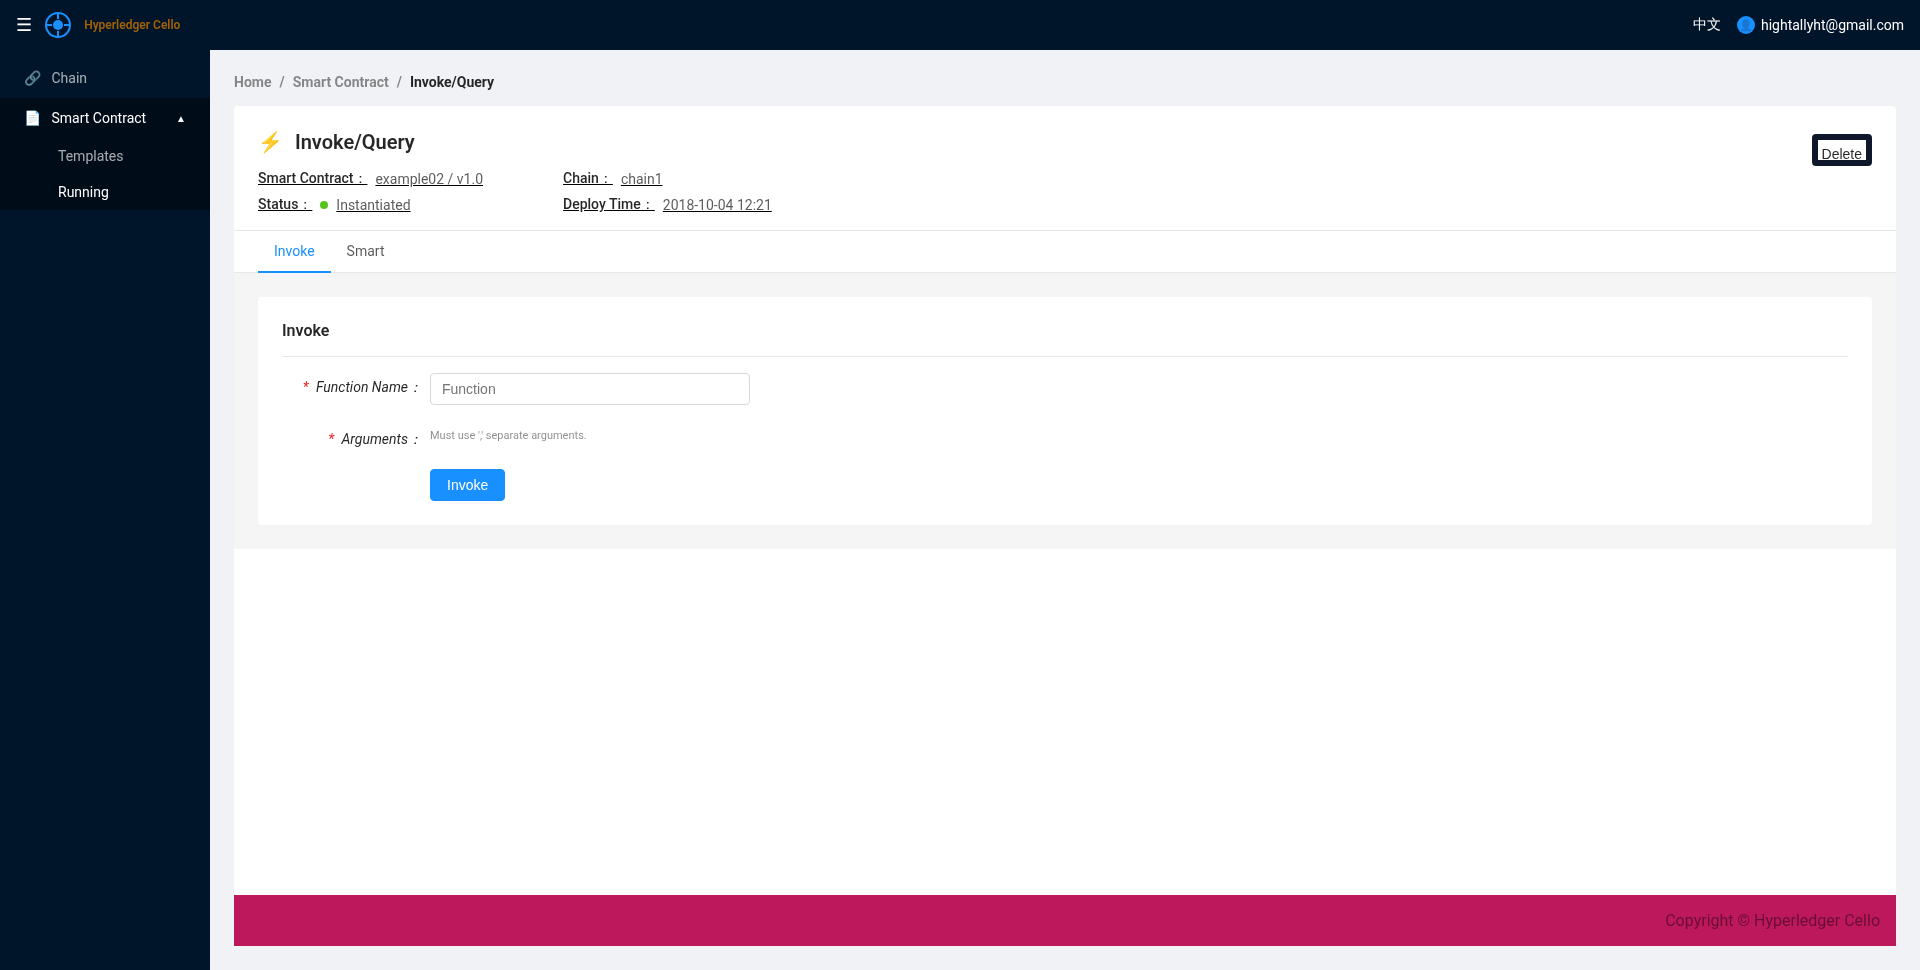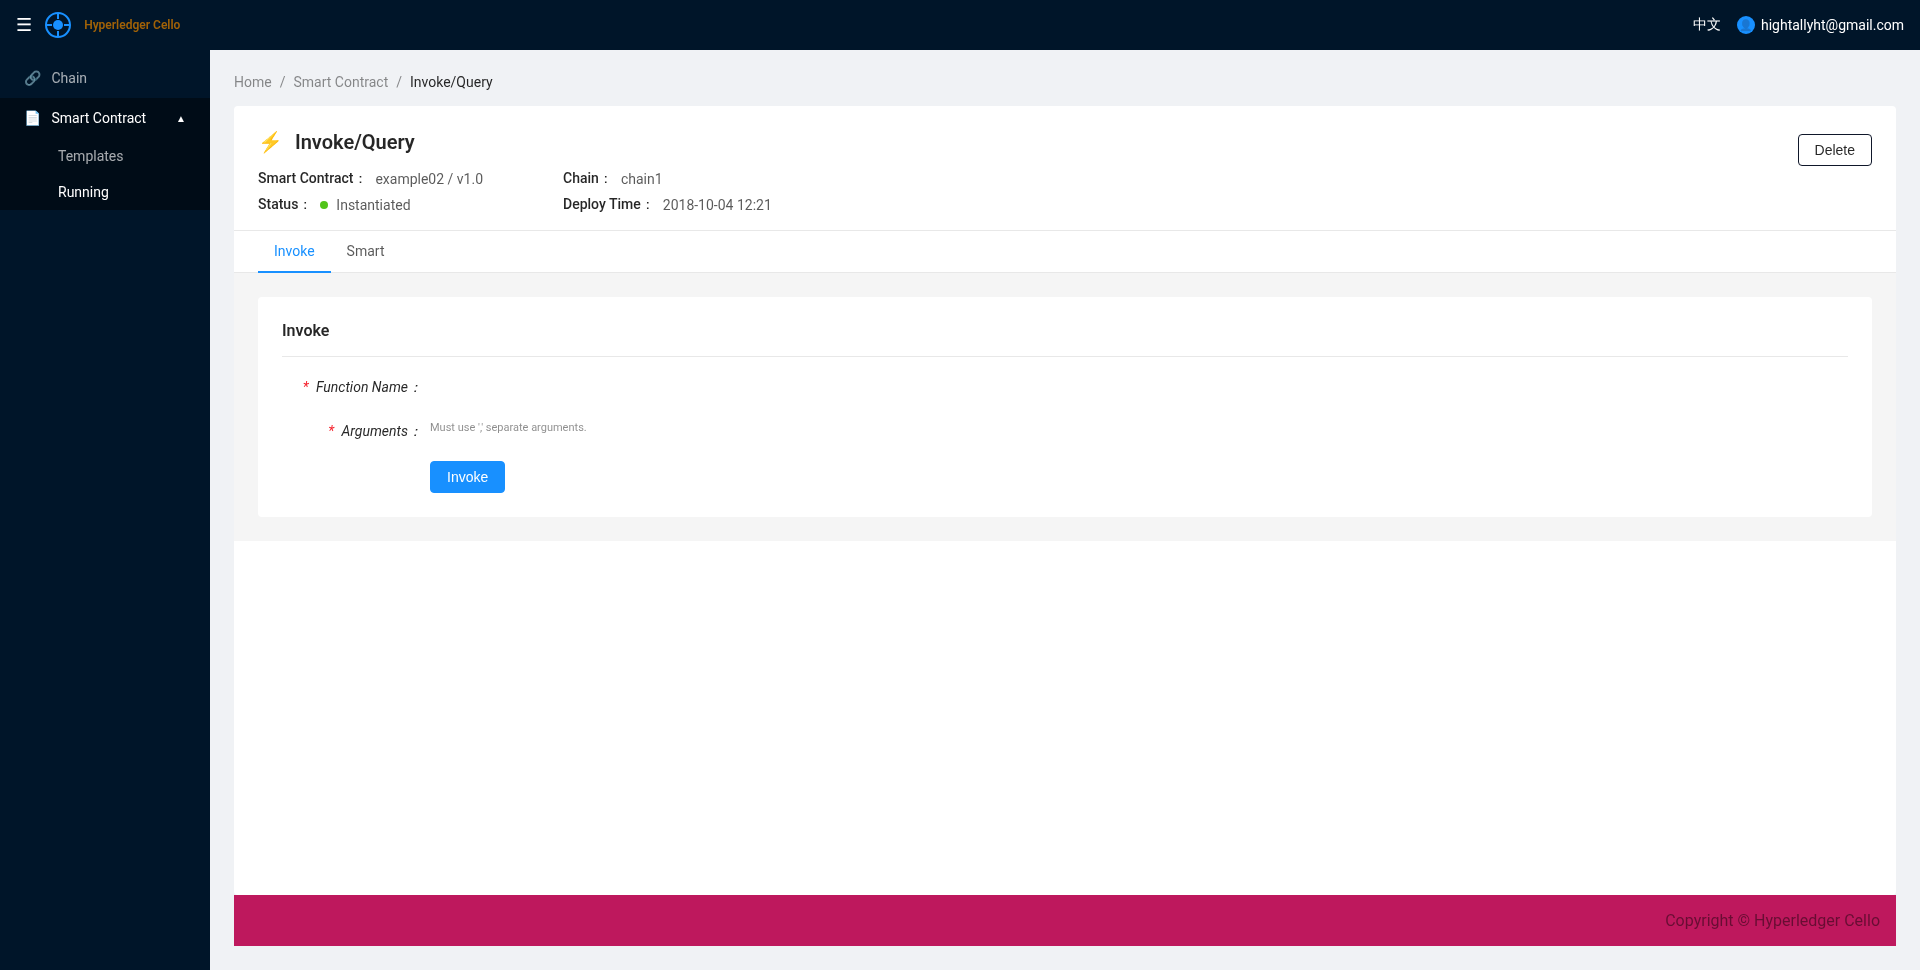--- a/index.html
+++ b/index.html
@@ -136,20 +136,21 @@
     }
 
     
     .breadcrumb {
       display: flex;
       align-items: center;
       gap: 8px;
       color: rgba(0,0,0,0.45);
       font-size: 14px;
       margin-bottom: 16px;
+      font-weight: bold;
     }
     .breadcrumb-separator {
       color: rgba(0,0,0,0.45);
     }
     .breadcrumb-link {
       color: rgba(0,0,0,0.45);
       cursor: pointer;
     }
     .breadcrumb-current {
       color: rgba(0,0,0,0.85);
@@ -191,20 +192,21 @@
 
     .meta-info {
       display: flex;
       gap: 80px;
       margin-bottom: 16px;
     }
     .meta-left, .meta-right {
       display: flex;
       flex-direction: column;
       gap: 8px;
+      text-decoration: underline;
     }
     .meta-row {
       display: flex;
       align-items: center;
       gap: 8px;
       font-size: 14px;
       color: rgba(0,0,0,0.85);
     }
     .meta-label {
       color: rgba(0,0,0,0.85);
@@ -215,23 +217,23 @@
     }
     .status-dot {
       width: 8px; height: 8px;
       background: #52c41a;
       border-radius: 50%;
       display: inline-block;
     }
 
     .delete-btn {
       background: white;
-      border: 1px solid #0f172a;
-      color: rgba(0,0,0,0.85);
-      padding: 6px 16px;
+      border: 6px solid #0f172a;
+      color: rgba(0,0,0,0.85);
+      padding: 6px 4px;
       border-radius: 4px;
       cursor: pointer;
       font-size: 14px;
       height: 32px;
       white-space: nowrap;
       margin-top: 4px;
     }
 
     
     .tabs {
@@ -452,20 +454,23 @@
 
       <div class="content-area">
         <div class="invoke-card">
           <div class="invoke-title">Invoke</div>
 
           <div class="form-group">
             <label class="form-label">
               <span class="required">*</span>
               <span>Function Name：</span>
             </label>
+            <div class="form-field-wrapper">
+              <input class="form-input" type="text" placeholder="Function" style="">
+            </div>
           </div>
 
           <div class="form-group">
             <label class="form-label">
               <span class="required">*</span>
               <span>Arguments：</span>
             </label>
             <div class="form-field-wrapper">
               <div class="form-helper">Must use ',' separate arguments.</div>
             </div>

